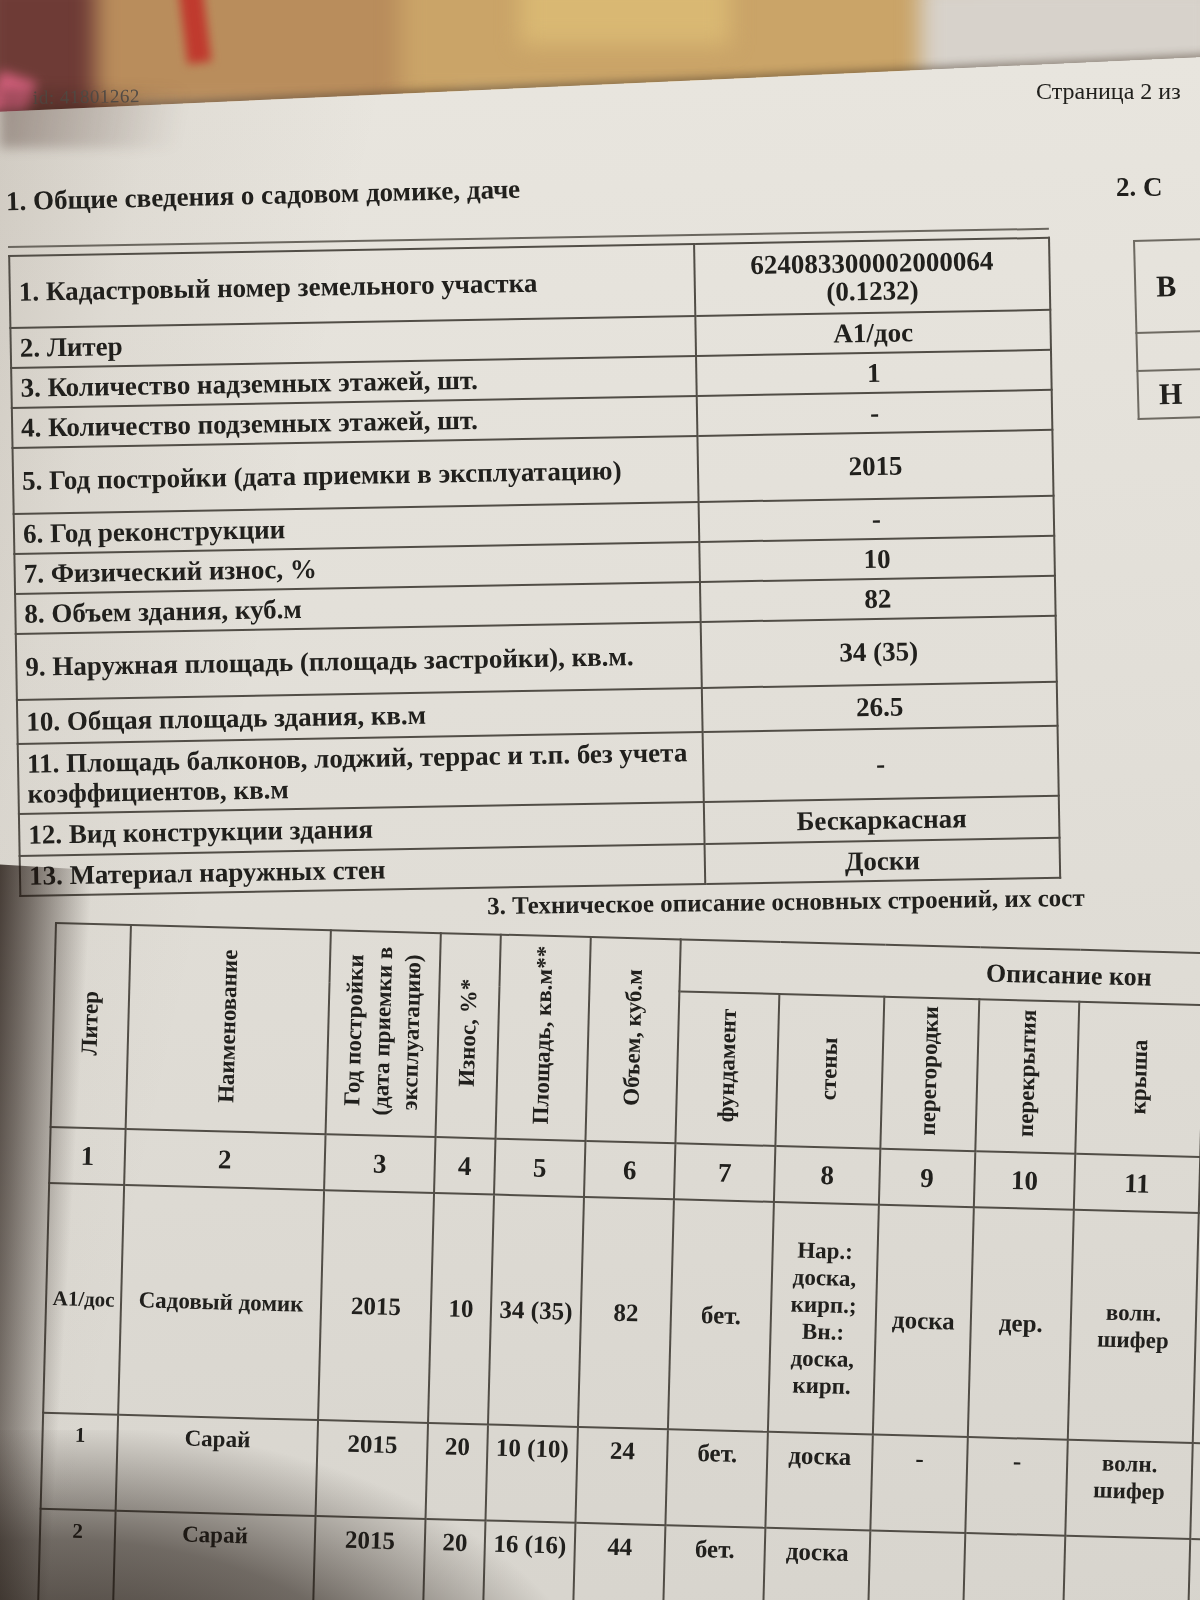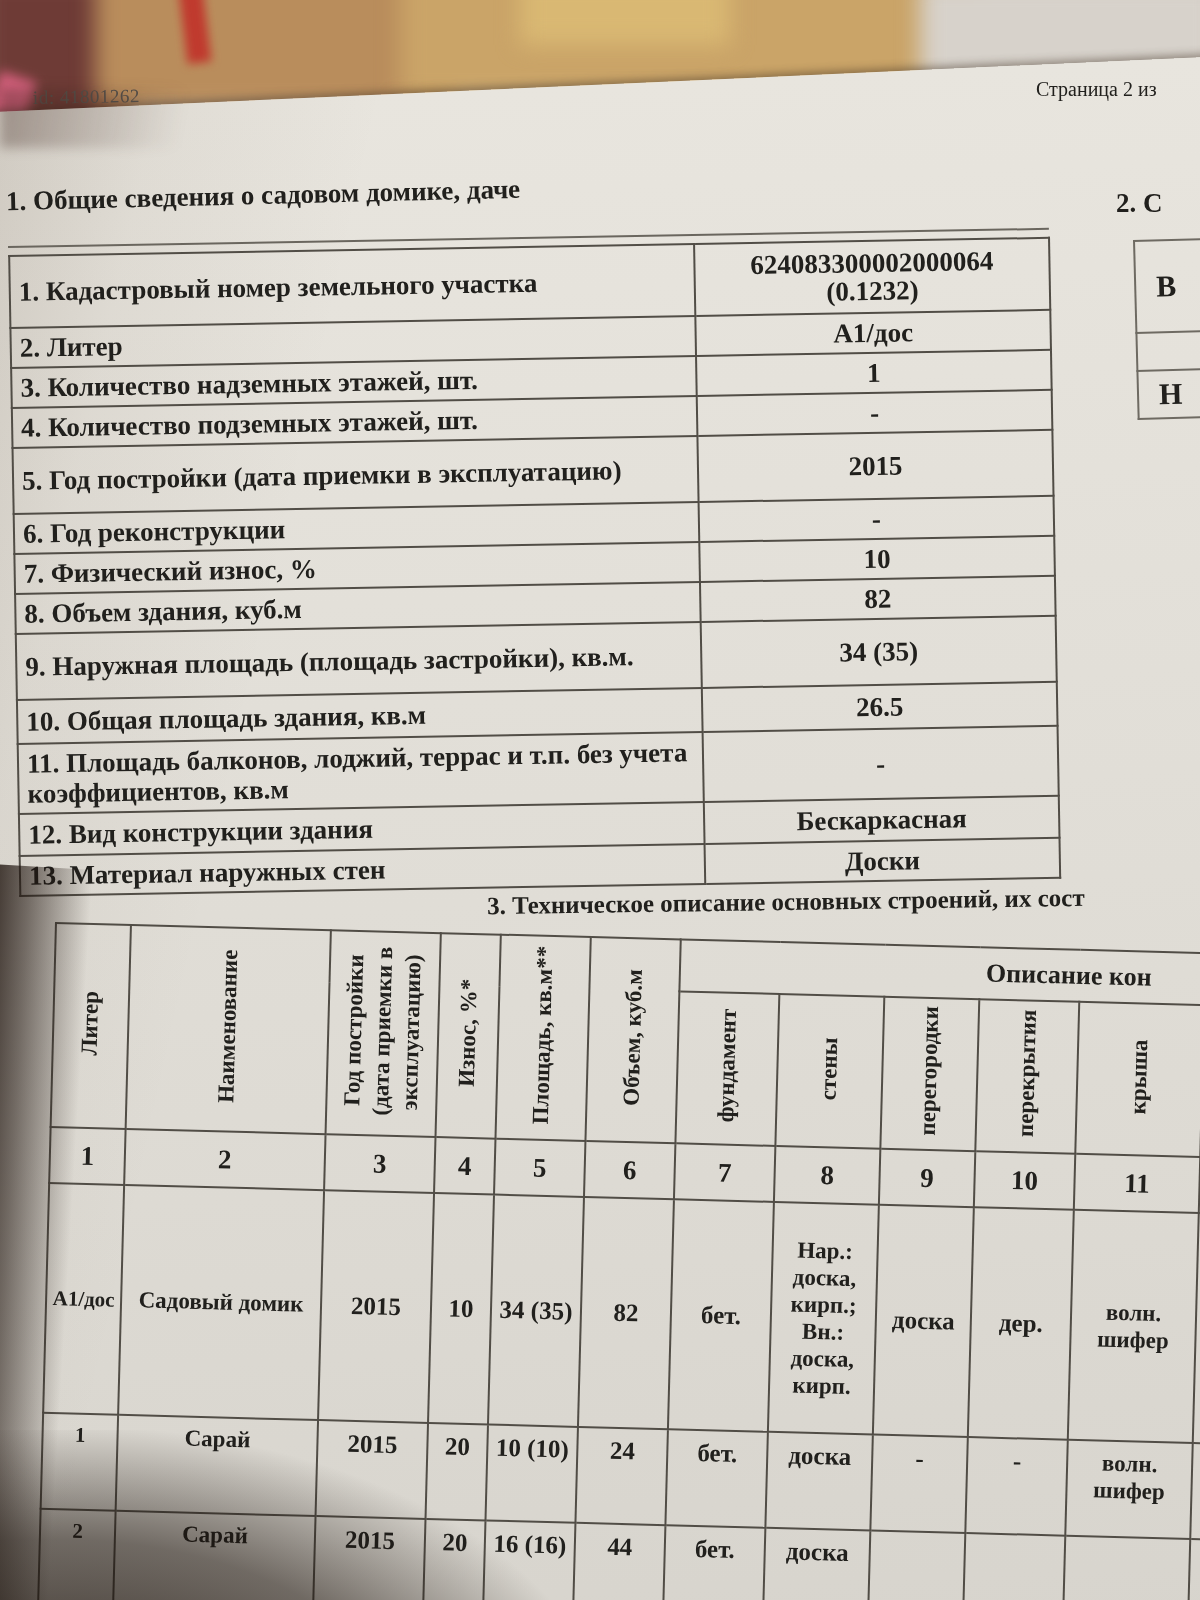--- a/index.html
+++ b/index.html
@@ -19,24 +19,24 @@
   #blob-red{left:183px;top:-12px;width:24px;height:75px;background:#c03a2e;transform:rotate(-7deg);filter:blur(5px);}
   
   #paper{left:-70px;top:115px;width:1430px;height:1750px;z-index:1;
     transform:rotate(-2.6deg);transform-origin:top left;
     background:linear-gradient(105deg,rgba(95,78,60,.22) 0%,rgba(95,78,60,.06) 12%,rgba(0,0,0,0) 24%),
                linear-gradient(to bottom,#e8e5de,#dedbd4 58%,#d5d2cb);
     box-shadow:0 -3px 8px rgba(60,45,30,.45);}
   
   #content{inset:0;z-index:2;color:#21201d;}
   #doc-id{left:33px;top:86px;font-size:19px;color:#55504a;letter-spacing:.5px;transform:rotate(-1deg);}
-  #page-ind{left:1036px;top:78px;font-size:20px;white-space:nowrap;}
+  #page-ind{left:1036px;top:78px;font-size:24px;white-space:nowrap;}
   .h1{font-weight:bold;font-size:27px;white-space:nowrap;}
   #s1{left:6px;top:180px;transform:rotate(-1.4deg);}
-  #s2{left:1116px;top:188px;}
+  #s2{left:1116px;top:172px;}
   #s3{left:487px;top:888px;font-weight:bold;font-size:25px;white-space:nowrap;transform:rotate(-.8deg);}
   
   #t1wrap{left:8px;top:246px;width:1041px;transform:rotate(-1deg);transform-origin:top left;
     border-top:2px solid #6a665e;padding-top:7px;}
   table{border-collapse:collapse;table-layout:fixed;}
   #t1{width:1040px;}
   #t1 td{border:2px solid #514d46;font-size:27px;font-weight:600;line-height:1.12;padding:2px 8px;vertical-align:middle;}
   #t1 td.val{text-align:center;white-space:pre-line;line-height:1.05;}
   
   #sidewrap{left:1133px;top:240px;transform:rotate(-1.5deg);transform-origin:top left;}

